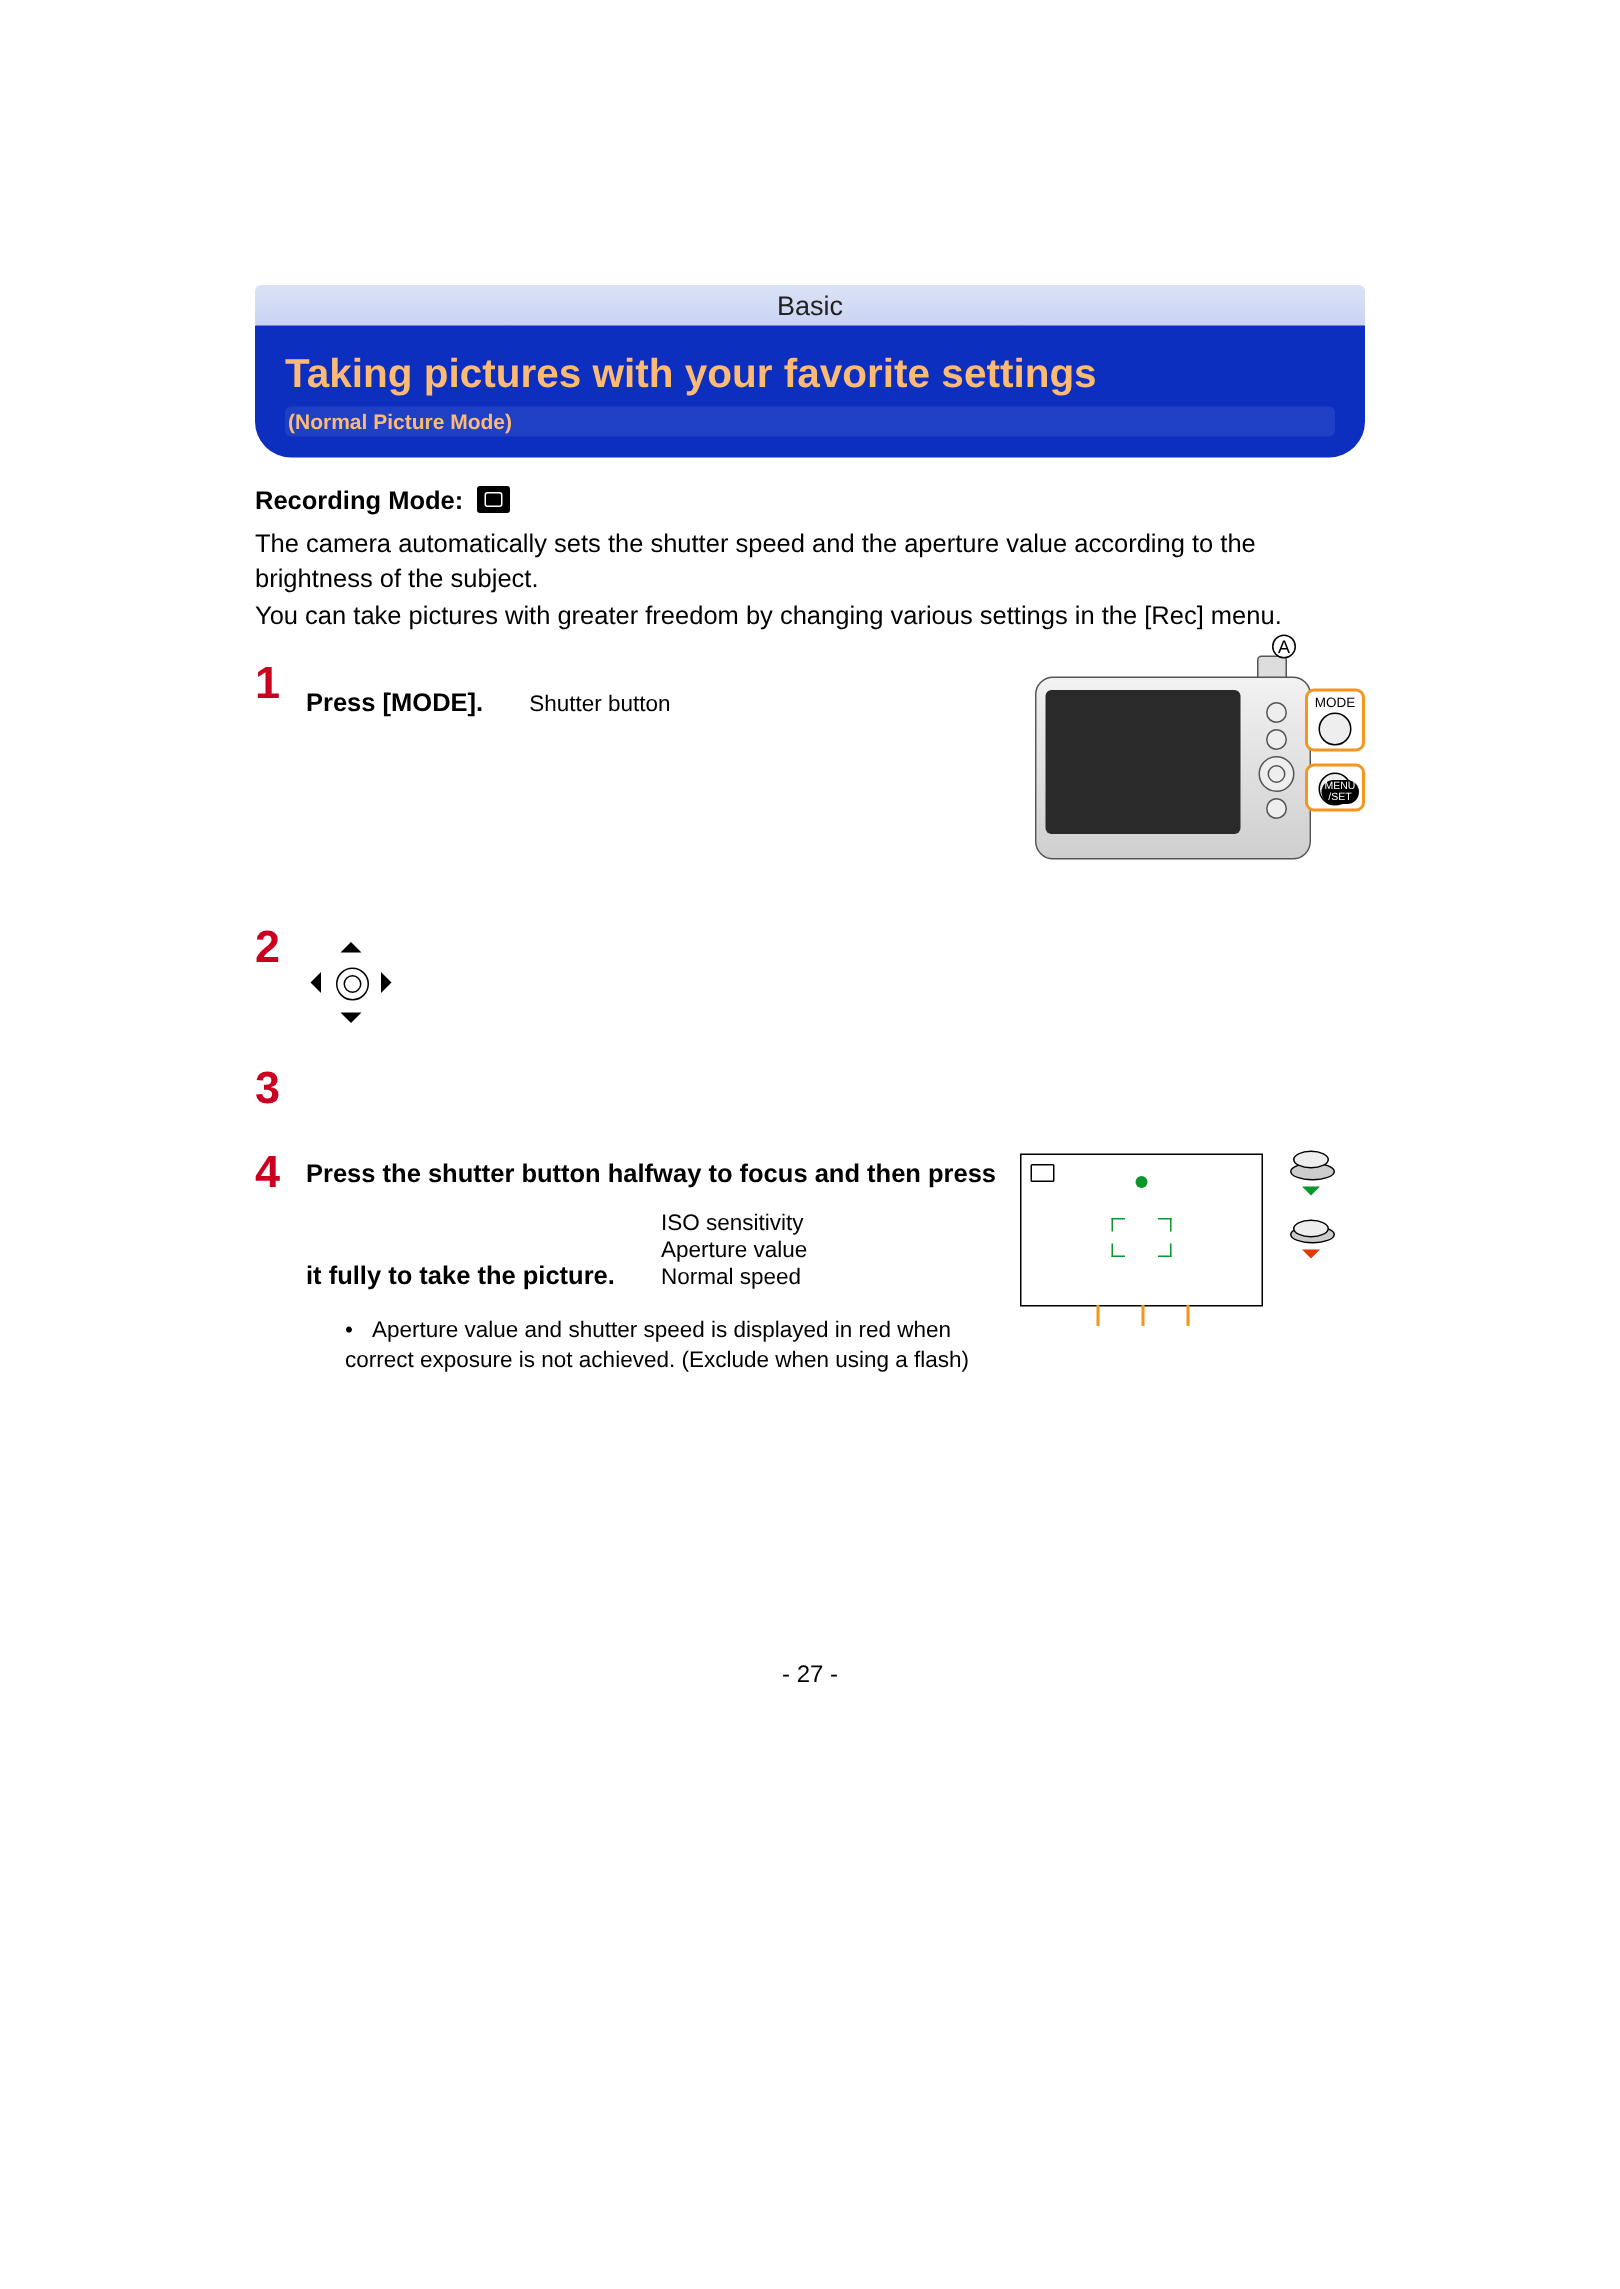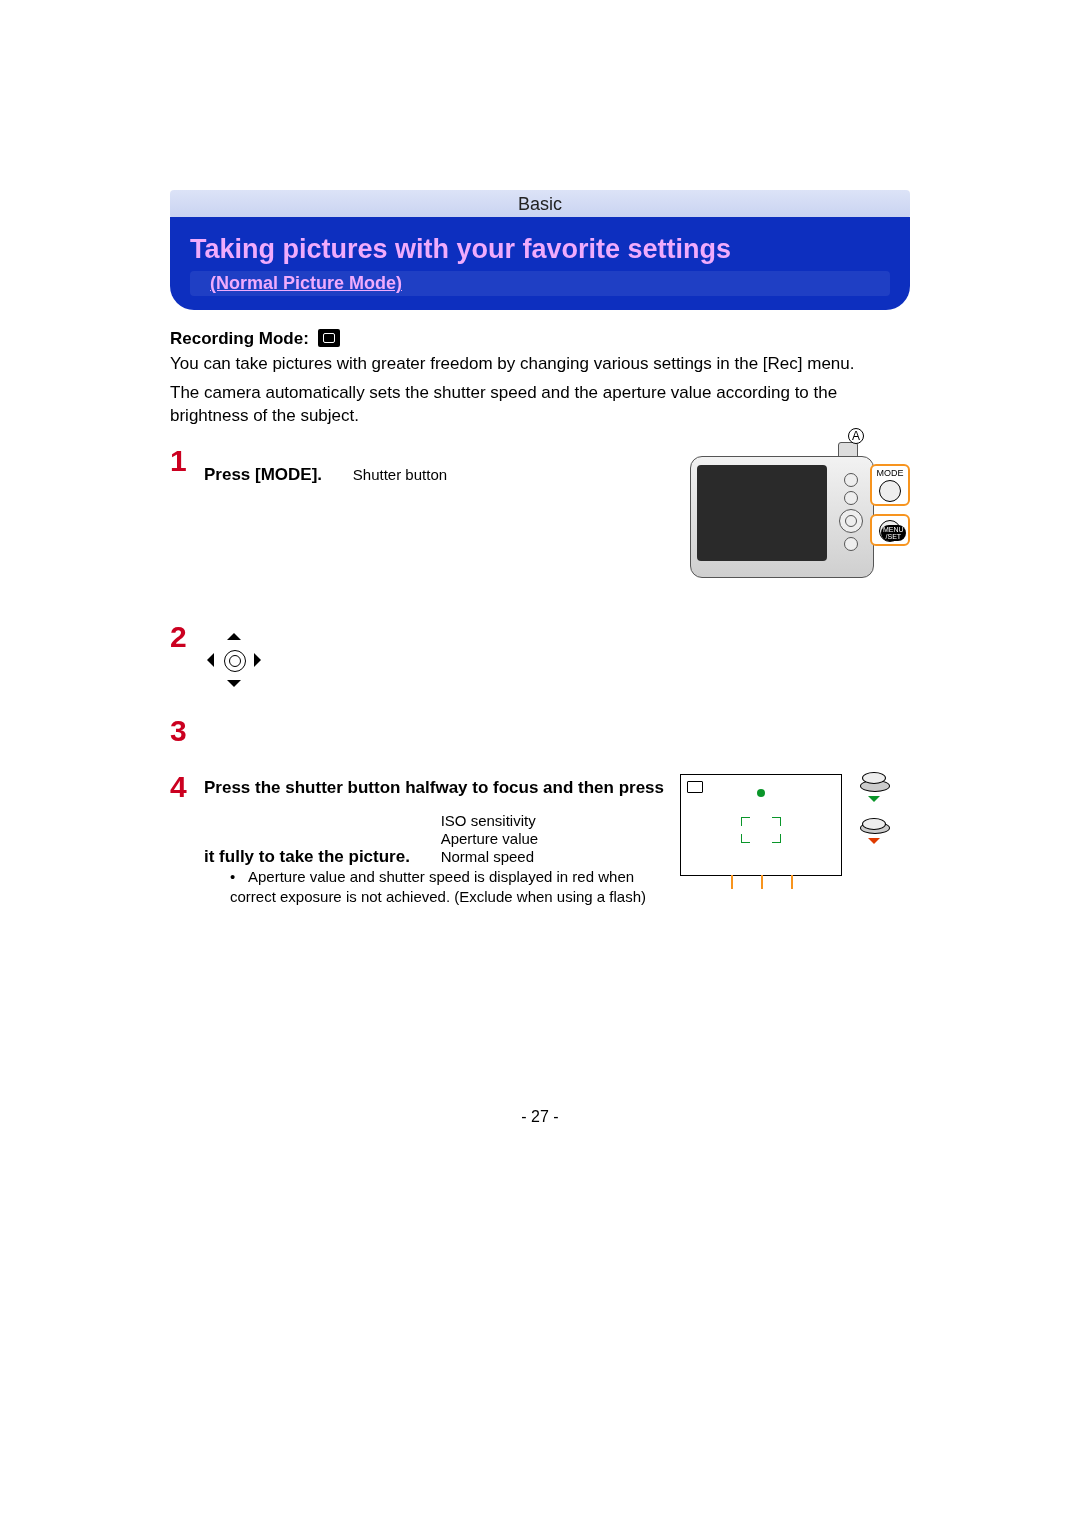--- a/index.html
+++ b/index.html
@@ -22,35 +22,34 @@
     text-align: center;
     font-size: 18px;
     padding: 4px 0;
     color: #222;
   }
   .title-block {
     background: #0d2fbf;
     border-radius: 0 0 24px 24px;
     margin-top: -2px;
     padding: 16px 20px 14px 20px;
-    color: #f0abfc;
+    color: #fdba74;
   }
   .title-main {
     font-size: 27px;
     font-weight: bold;
     margin: 0 0 6px 0;
     line-height: 1.2;
   }
   .title-sub {
     background: rgba(255,255,255,0.08);
-    font-size: 18px;
+    font-size: 14px;
     font-weight: bold;
-    padding: 2px 20px;
+    padding: 2px 2px;
     border-radius: 4px;
-    text-decoration: underline;
   }
   .intro {
     margin-top: 18px;
     line-height: 1.35;
   }
   .rec-label {
     font-weight: bold;
     text-align: center;
   }
   .rec-icon {
@@ -100,20 +99,21 @@
   }
   .step-label {
     display: inline-block;
     font-size: 15px;
     margin-top: 14px;
     margin-left: 26px;
     line-height: 1.2;
   }
   .step-note {
     font-size: 15px;
+    margin-top: 16px;
     margin-left: 26px;
     line-height: 1.3;
   }
   .step-note .bullet {
     display: inline-block;
     width: 18px;
   }
   .step-fig {
     flex-shrink: 0;
   }
@@ -394,22 +394,22 @@
   <div class="top-bar">Basic</div>
 
   <div class="title-block">
     <div class="title-main">Taking pictures with your favorite settings</div>
     <div class="title-sub">(Normal Picture Mode)</div>
   </div>
 
   <div class="intro">
     <span class="rec-label">Recording Mode:</span>
     <span class="rec-icon"></span>
+    <div style="margin-top:6px;">The camera automatically sets the shutter speed and the aperture value according to the brightness of the subject.</div>
     <div style="margin-top:2px;">You can take pictures with greater freedom by changing various settings in the [Rec] menu.</div>
-    <div style="margin-top:6px;">The camera automatically sets the shutter speed and the aperture value according to the brightness of the subject.</div>
   </div>
 
   <div class="steps">
 
     <div class="step">
       <div class="step-num">1</div>
       <div class="step-body">
         <b>Press [MODE].</b>
         <div class="step-label">Shutter button</div>
       </div>

